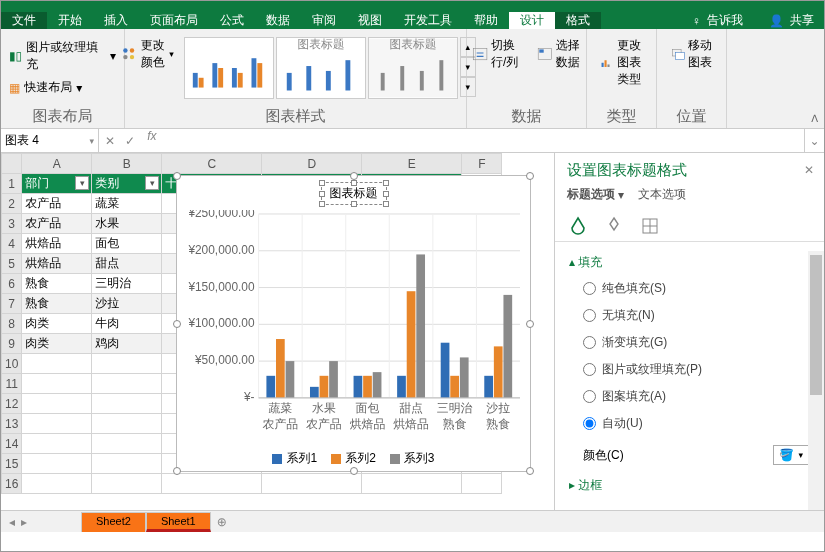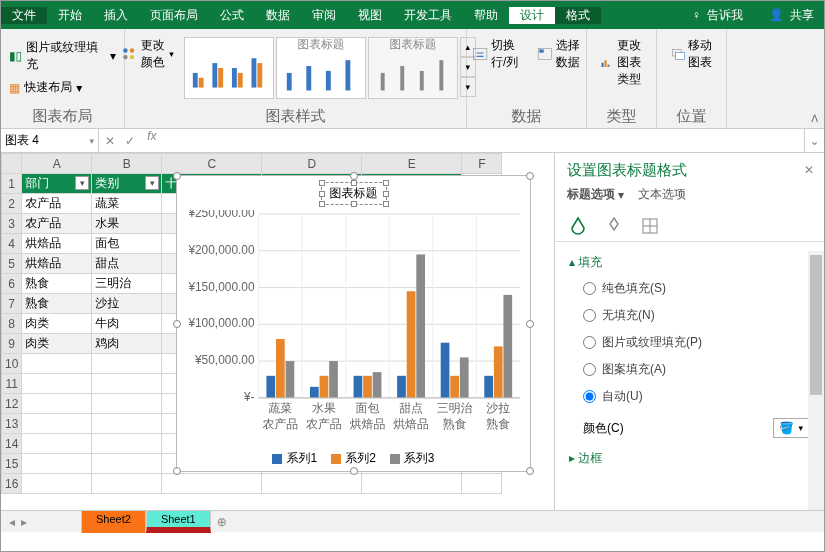--- a/index.html
+++ b/index.html
@@ -1,17 +1,17 @@
 <!DOCTYPE html>
 <html><head>
 <meta charset="utf-8">
 <style>
 *{box-sizing:border-box;margin:0;padding:0;font-family:"Microsoft YaHei",Arial,sans-serif;font-size:12px;}
 body{width:825px;height:552px;background:#fff;overflow:hidden;border:1px solid #999;}
-.titlebar{height:28px;background:#0d7a3f;display:flex;align-items:center;color:#fff;}
+.titlebar{height:28px;background:#0d7a3f;display:flex;align-items:flex-end;color:#fff;}
 .titlebar .tab{padding:0 11px;display:flex;align-items:center;cursor:pointer;font-size:12px;}
 .titlebar .tab.file{background:#0a5c2f;}
 .titlebar .tab.active{background:#fff;color:#0d7a3f;}
 .titlebar .tab.sub{background:#0a5c2f;}
 .titlebar .spacer{flex:1;}
 .titlebar .right{display:flex;align-items:center;padding:0 10px;gap:6px;}
 .ribbon{height:100px;background:#f1f1f1;border-bottom:1px solid #ccc;display:flex;position:relative;}
 .rgroup{border-right:1px solid #d4d4d4;padding:4px 6px 2px;display:flex;flex-direction:column;align-items:center;justify-content:space-between;}
 .rgroup .label{color:#666;font-size:15px;padding-top:2px;}
 .rgroup .row{display:flex;gap:4px;align-items:flex-start;height:100%;}
@@ -62,21 +62,21 @@
 .pane .sechdr{color:#0d7a3f;font-size:12px;padding:4px 0;cursor:pointer;}
 .pane label{display:flex;align-items:center;gap:6px;padding:5px 0 5px 14px;color:#444;font-size:12px;cursor:pointer;}
 .pane label input{margin:0;}
 .pane .colorrow{display:flex;align-items:center;justify-content:space-between;padding:8px 0 8px 14px;}
 .pane .colorbtn{border:1px solid #aaa;padding:2px 6px;display:flex;align-items:center;gap:4px;cursor:pointer;}
 .pane .scroll{position:absolute;right:0;top:98px;bottom:0;width:16px;background:#f1f1f1;}
 .pane .scroll .thumb{position:absolute;left:2px;right:2px;top:4px;height:140px;background:#c0c0c0;}
 .sheettabs{height:22px;border-top:1px solid #ccc;background:#f1f1f1;display:flex;align-items:center;padding-left:80px;gap:0;}
 .sheettabs .nav{position:absolute;left:8px;display:flex;gap:6px;color:#888;}
 .sheettabs .st{padding:2px 14px;border:1px solid #ccc;border-bottom:none;background:#f97316;cursor:pointer;font-size:11px;}
-.sheettabs .st.active{background:#5eead4;border-bottom:6px solid #b91c1c;}
+.sheettabs .st.active{background:#f97316;border-bottom:3px solid #b91c1c;}
 .sheettabs .add{width:22px;text-align:center;cursor:pointer;color:#888;}
 </style>
 </head>
 <body>
 
 <div class="titlebar">
   <div id="ribbon-tabs-slot" style="display: flex;">
       <div class="tab file">文件</div>
       <div class="tab">开始</div>
       <div class="tab">插入</div>
@@ -565,20 +565,24 @@
       <label>
           <input type="radio" name="fill" style=""> 
           <span>纯色填充(S)</span>
         </label>
       <label>
           <input type="radio" name="fill" style=""> 
           <span>无填充(N)</span>
         </label>
       <label>
           <input type="radio" name="fill" style=""> 
+          <span>渐变填充(G)</span>
+        </label>
+      <label>
+          <input type="radio" name="fill" style=""> 
           <span>图片或纹理填充(P)</span>
         </label>
       <label>
           <input type="radio" name="fill" style=""> 
           <span>图案填充(A)</span>
         </label>
       <label>
           <input type="radio" name="fill" checked="" style=""> 
           <span>自动(U)</span>
         </label>

